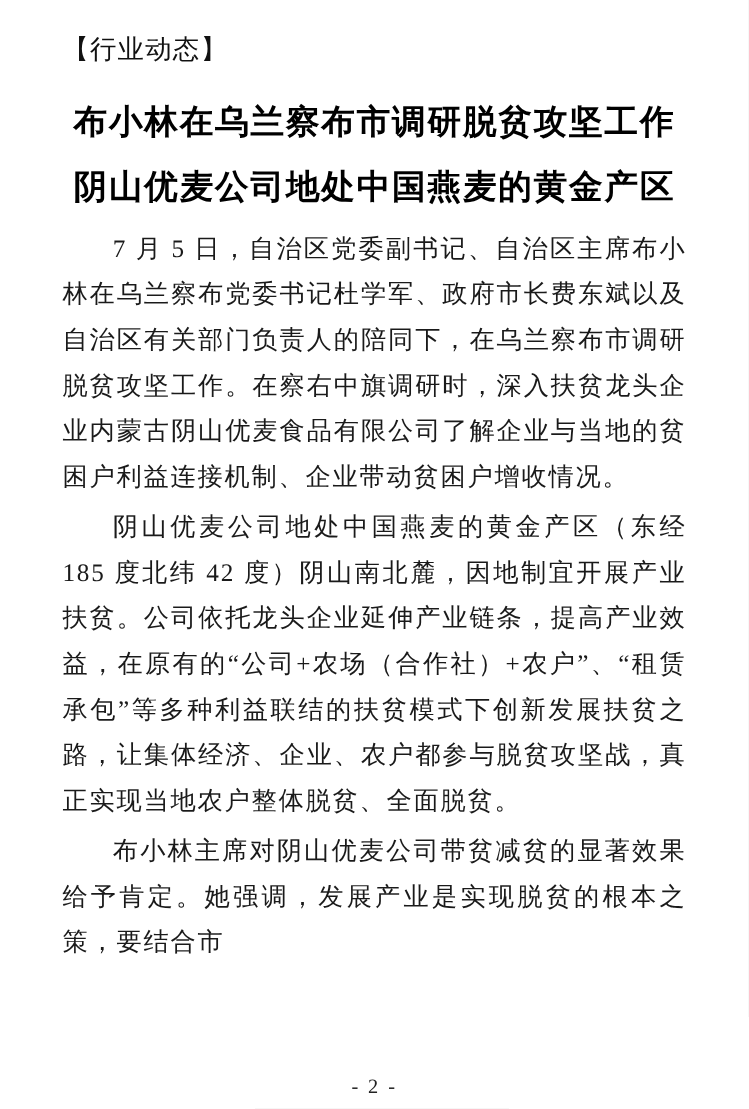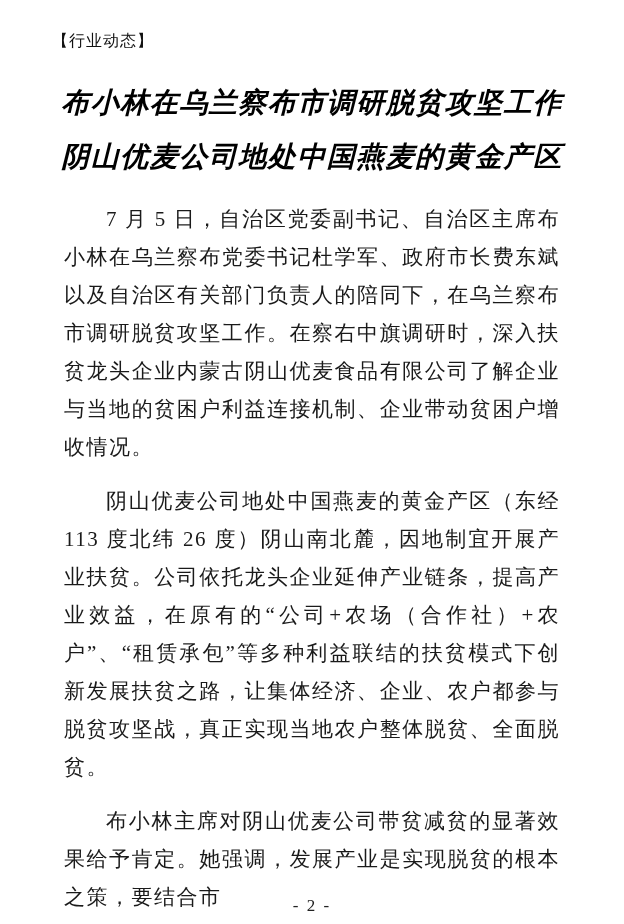--- a/index.html
+++ b/index.html
@@ -14,50 +14,49 @@
     margin: 0 auto;
     background: #ffffff;
     overflow: hidden;
     font-family: "Liberation Serif", "DejaVu Serif", serif;
     color: #161616;
     box-sizing: border-box;
   }
   .section-tag {
     margin: 28px 0 0 52px;
     font-family: "Liberation Sans", "DejaVu Sans", sans-serif;
-    font-size: 16px;
+    font-size: 22px;
     line-height: 26px;
     font-weight: 500;
     color: #111111;
     letter-spacing: 1px;
   }
   .doc-title {
     margin-top: 22px;
     text-align: center;
     font-weight: 700;
     font-size: 28px;
     line-height: 54px;
     color: #000000;
     letter-spacing: 1.5px;
   }
   .doc-title .title-line {
     display: block;
-    font-style: italic;
   }
   .doc-body {
     margin: 1px 48px 0 48px;
     font-size: 21px;
     line-height: 38px;
     letter-spacing: 1.5px;
     text-align: justify;
     text-justify: inter-character;
     color: #1a1a1a;
   }
   .doc-body p {
-    margin: 16px;
+    margin: 4px;
     text-indent: 2em;
   }
   .page-number {
     position: absolute;
     left: 0;
     right: 0;
     bottom: 8px;
     text-align: center;
     font-size: 17px;
     letter-spacing: 2px;
@@ -71,19 +70,19 @@
 
   <div class="section-tag">【行业动态】</div>
 
   <div class="doc-title">
     <span class="title-line">布小林在乌兰察布市调研脱贫攻坚工作</span>
     <span class="title-line">阴山优麦公司地处中国燕麦的黄金产区</span>
   </div>
 
   <div class="doc-body">
     <p>7 月 5 日，自治区党委副书记、自治区主席布小林在乌兰察布党委书记杜学军、政府市长费东斌以及自治区有关部门负责人的陪同下，在乌兰察布市调研脱贫攻坚工作。在察右中旗调研时，深入扶贫龙头企业内蒙古阴山优麦食品有限公司了解企业与当地的贫困户利益连接机制、企业带动贫困户增收情况。</p>
-    <p>阴山优麦公司地处中国燕麦的黄金产区（东经 113 度北纬 26 度）阴山南北麓，因地制宜开展产业扶贫。公司依托龙头企业延伸产业链条，提高产业效益，在原有的“公司+农场（合作社）+农户”、“租赁承包”等多种利益联结的扶贫模式下创新发展扶贫之路，让集体经济、企业、农户都参与脱贫攻坚战，真正实现当地农户整体脱贫、全面脱贫。</p>
+    <p>阴山优麦公司地处中国燕麦的黄金产区（东经 185 度北纬 42 度）阴山南北麓，因地制宜开展产业扶贫。公司依托龙头企业延伸产业链条，提高产业效益，在原有的“公司+农场（合作社）+农户”、“租赁承包”等多种利益联结的扶贫模式下创新发展扶贫之路，让集体经济、企业、农户都参与脱贫攻坚战，真正实现当地农户整体脱贫、全面脱贫。</p>
     <p>布小林主席对阴山优麦公司带贫减贫的显著效果给予肯定。她强调，发展产业是实现脱贫的根本之策，要结合市</p>
   </div>
 
   <div class="page-number">- 2 -</div>
 
 </div>
 
 </body></html>

